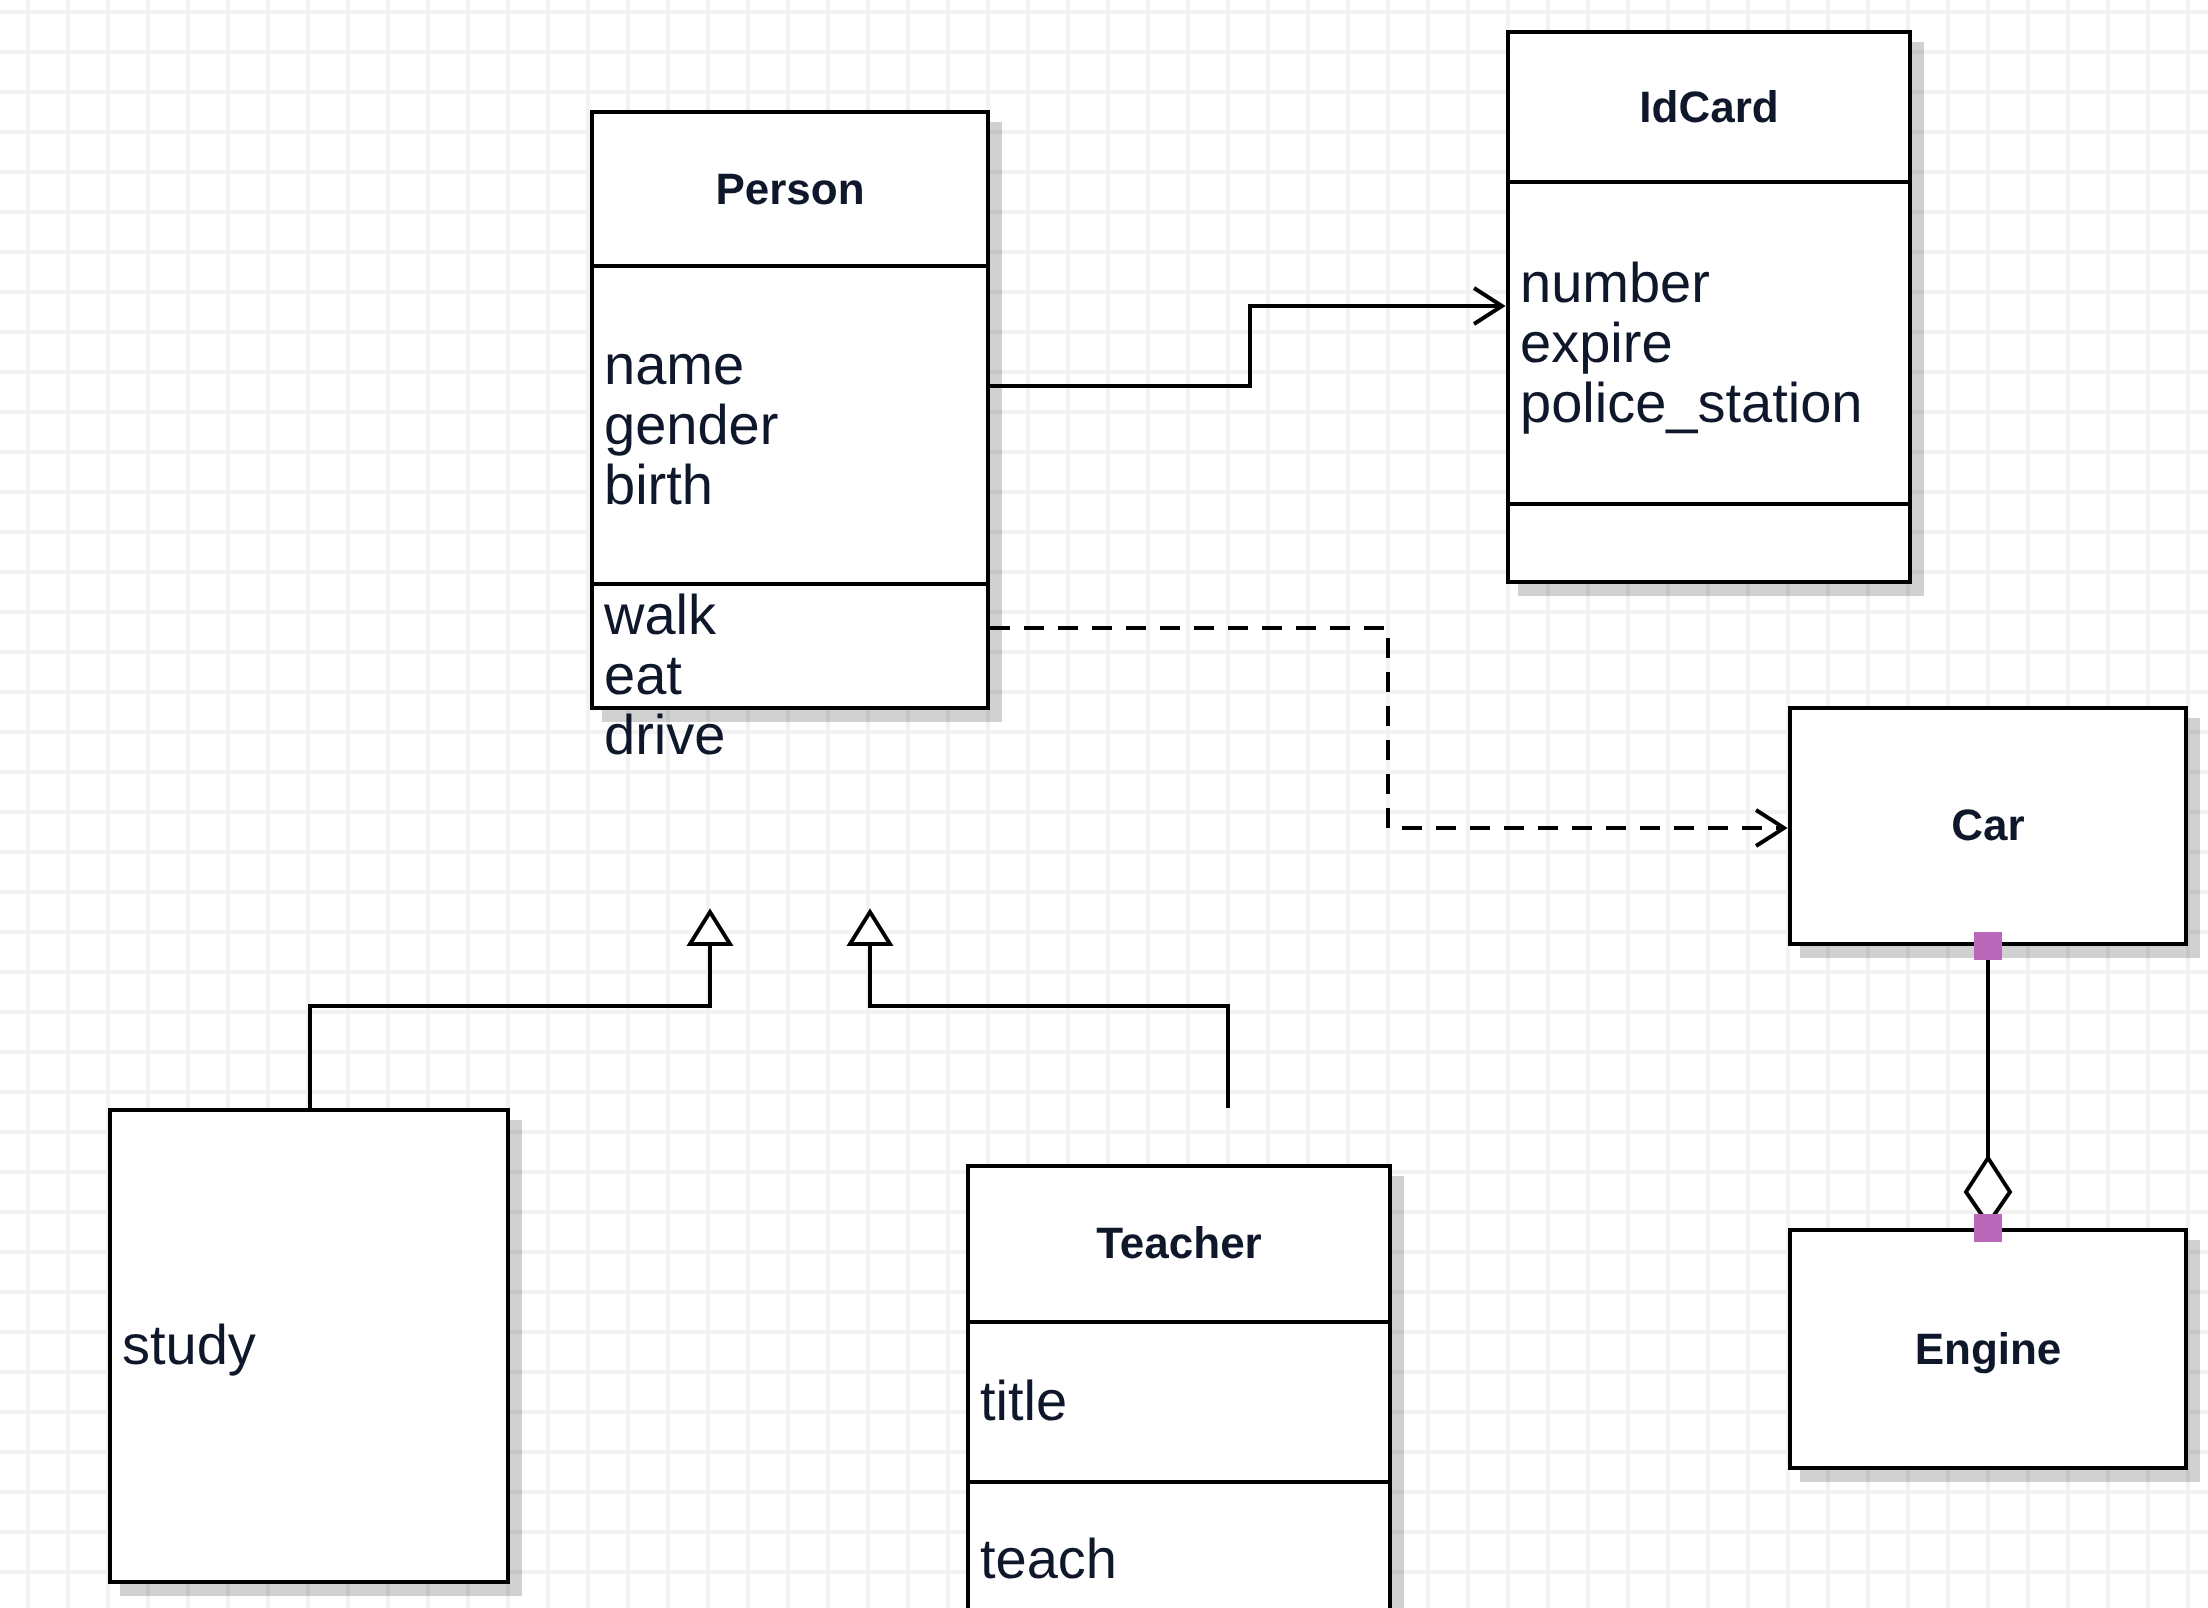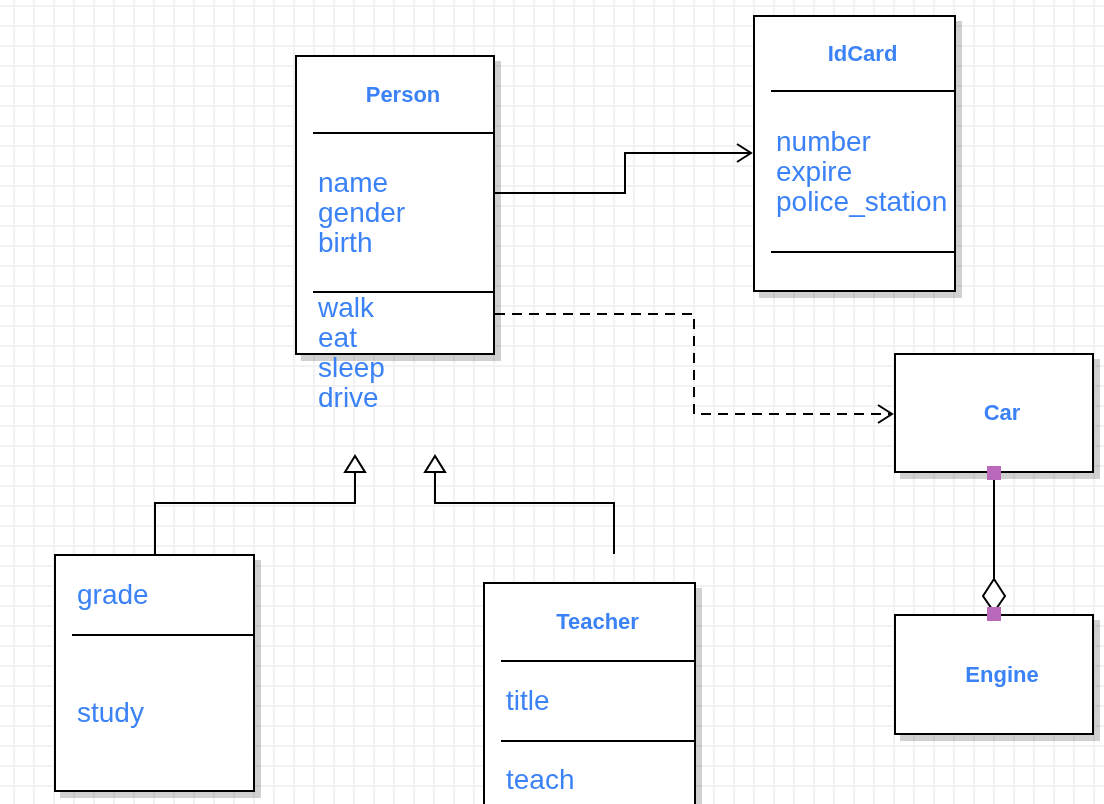--- a/index.html
+++ b/index.html
@@ -16,22 +16,21 @@
     overflow:hidden;
   }
   .uml-class{
     position:absolute;
     box-sizing:border-box;
     background:#ffffff;
     border:2px solid #000000;
     box-shadow:6px 6px 0 rgba(0,0,0,0.18);
     display:flex;
     flex-direction:column;
-    color:#3b82f6;
-    padding-left:16px;
+    color:#0f172a;
   }
   .uml-title{
     display:flex;align-items:center;justify-content:center;
     font-weight:bold;font-size:22px;
     box-sizing:border-box;
     flex:0 0 auto;
   }
   .uml-title.only{flex:1 1 auto;}
   .divided{border-bottom:2px solid #000000;}
   .uml-compartment{
@@ -53,21 +52,20 @@
   <div class="uml-class" style="left:295px;top:55px;width:200px;height:300px;">
     <div class="uml-title divided" style="height:77px;">Person</div>
     <div class="uml-compartment divided" style="height:159px;">
       <div class="member">name</div>
       <div class="member">gender</div>
       <div class="member">birth</div>
     </div>
     <div class="uml-compartment flexfill">
       <div class="member">walk</div>
       <div class="member">eat</div>
-      <div class="member">sleep</div>
       <div class="member">drive</div>
     </div>
   </div>
 
   <div class="uml-class" style="left:753px;top:15px;width:203px;height:277px;">
     <div class="uml-title divided" style="height:75px;">IdCard</div>
     <div class="uml-compartment divided" style="height:161px;">
       <div class="member">number</div>
       <div class="member">expire</div>
       <div class="member">police_station</div>
@@ -77,23 +75,20 @@
 
   <div class="uml-class" style="left:894px;top:353px;width:200px;height:120px;">
     <div class="uml-title only">Car</div>
   </div>
 
   <div class="uml-class" style="left:894px;top:614px;width:200px;height:121px;">
     <div class="uml-title only">Engine</div>
   </div>
 
   <div class="uml-class" style="left:54px;top:554px;width:201px;height:238px;">
-    <div class="uml-compartment divided" style="height:80px;">
-      <div class="member">grade</div>
-    </div>
     <div class="uml-compartment flexfill">
       <div class="member">study</div>
     </div>
   </div>
 
   <div class="uml-class" style="left:483px;top:554px;width:213px;height:238px;margin-top:28px;">
     <div class="uml-title divided" style="height:78px;">Teacher</div>
     <div class="uml-compartment divided" style="height:80px;">
       <div class="member">title</div>
     </div>

